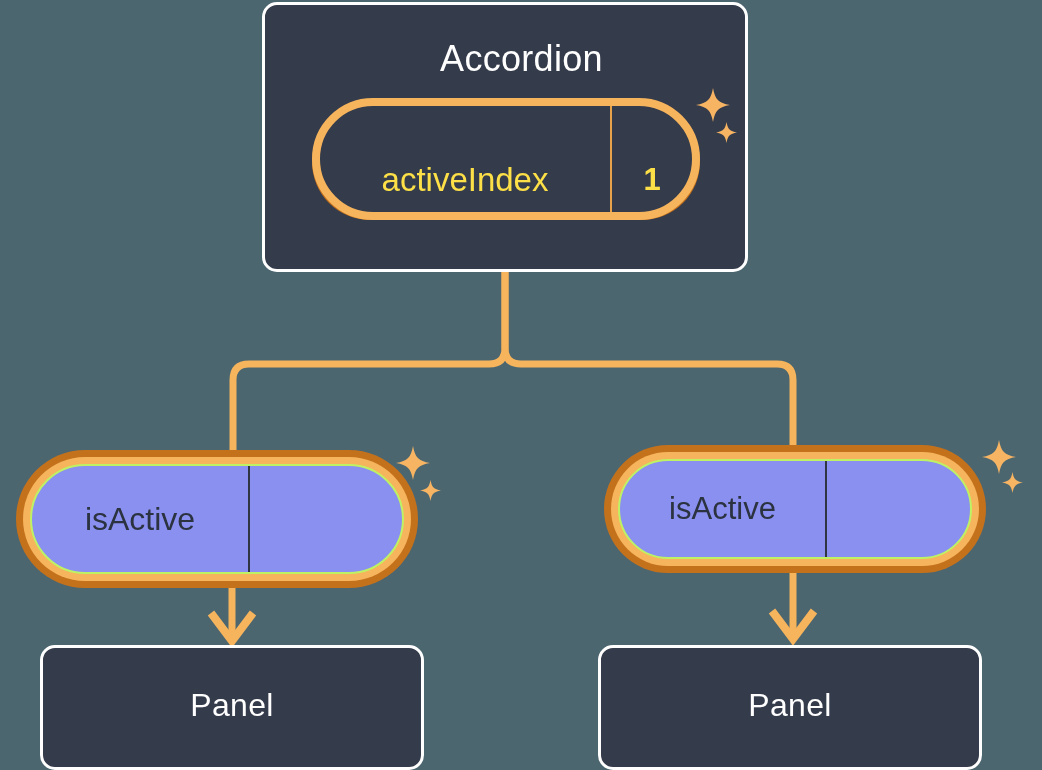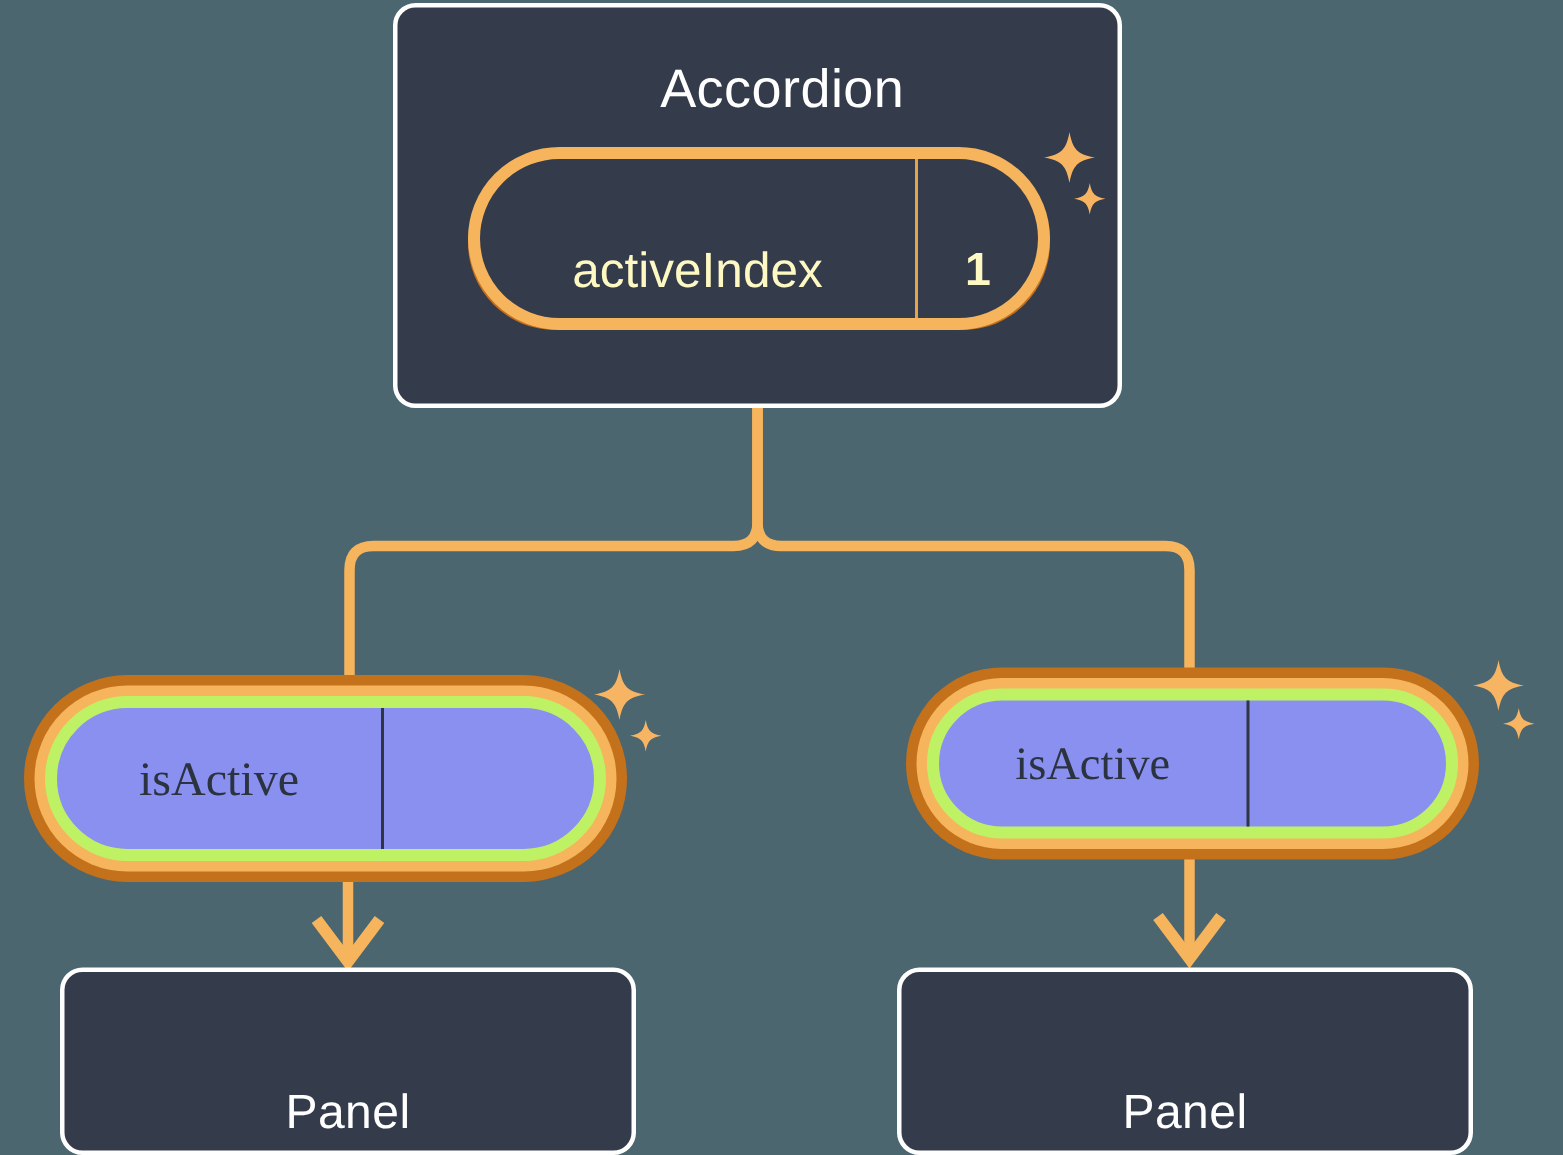--- a/index.html
+++ b/index.html
@@ -49,21 +49,20 @@
   .panel-card {
     top: 645px;
     width: 384px;
     height: 125px;
   }
   #panel-left  { left: 40px; }
   #panel-right { left: 598px; }
   .panel-card .card-title {
     top: 39px;
     font-size: 32px;
-    margin-top: 36px;
   }
 
   
   .pill-wrap {
     position: absolute;
     box-sizing: border-box;
   }
   .pill {
     position: absolute;
     inset: 0;
@@ -88,21 +87,21 @@
   }
   #pill-active-index .pill-shadow {
     top: 6px;
   }
   #pill-active-index .pill {
     background: #343b4b;
     border: 8px solid #f6b45c;
   }
   #pill-active-index .pill-key,
   #pill-active-index .pill-val {
-    color: #fef9c3;
+    color: #fde047;
     margin-top: 41px;
   }
   #pill-active-index .pill-divider {
     background: #e8a24a;
     width: 2px;
   }
 
   
   .pill-purple .pill-outer {
     position: absolute;
@@ -114,25 +113,24 @@
     position: absolute;
     inset: 7px;
     border-radius: 999px;
     background: #f6b45c;
   }
   .pill-purple .pill-face {
     position: absolute;
     inset: 14px;
     border-radius: 999px;
     background: #8a90f0;
-    border: 8px solid #bef264;
+    border: 2px solid #bef264;
     box-sizing: border-box;
     display: flex;
     align-items: center;
-    font-family: Liberation Serif, serif;
   }
   .pill-purple .pill-key,
   .pill-purple .pill-val {
     color: #2b3240;
   }
   .pill-purple .pill-divider {
     background: #2f3542;
     width: 2px;
   }
 

